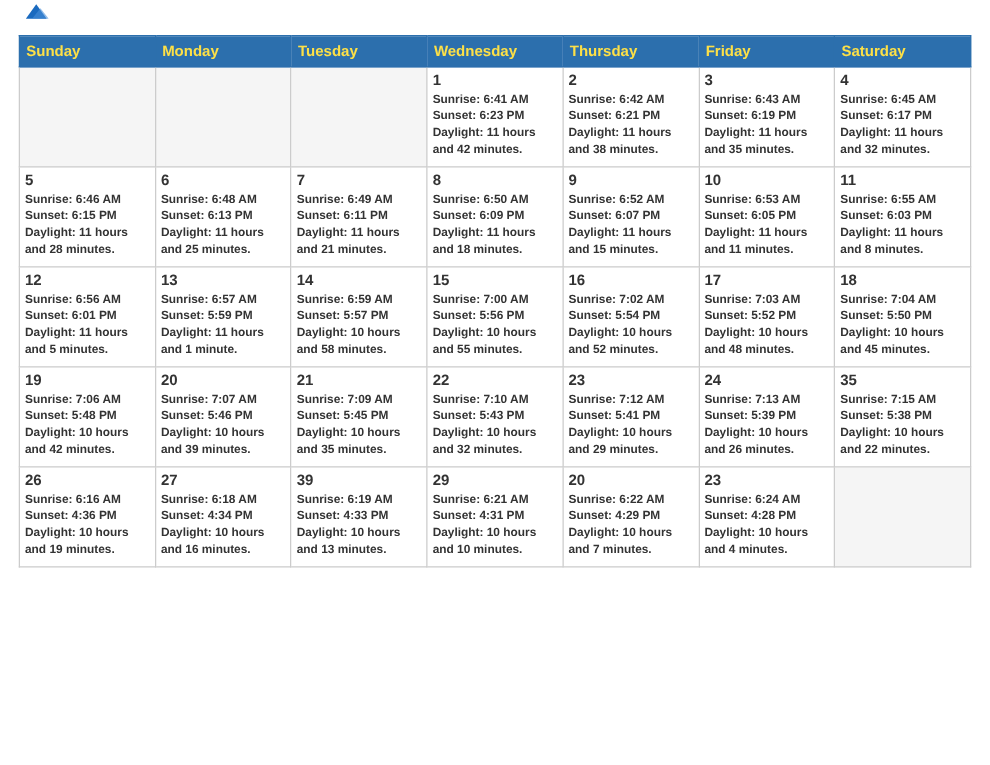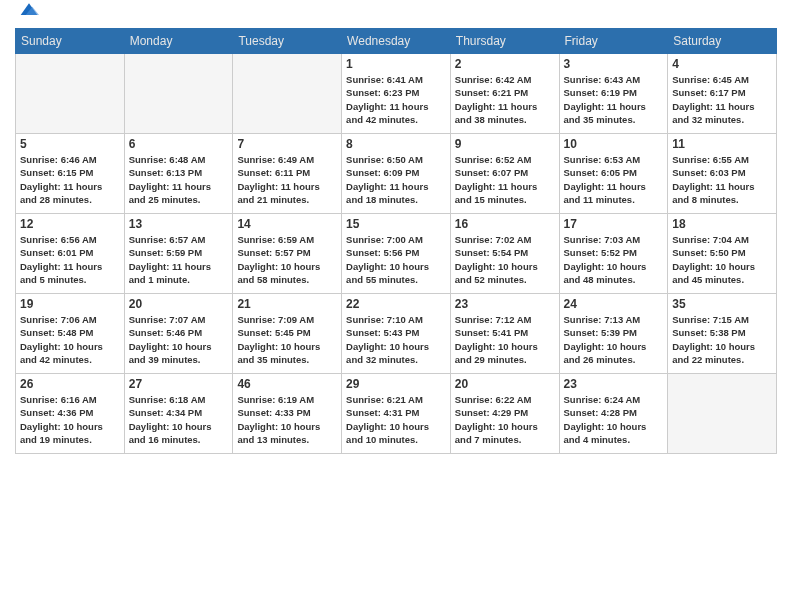--- a/index.html
+++ b/index.html
@@ -58,25 +58,25 @@
       font-size: 13px;
       color: #555;
     }
     .calendar {
       width: 100%;
       border-collapse: collapse;
       table-layout: fixed;
     }
     .calendar th {
       background-color: #2c6fad;
-      color: #e5e5e5;
+      color: #fde047;
       text-align: left;
       padding: 5px 5px;
       font-size: 12px;
-      font-weight: normal;
+      font-weight: bold;
       border: 1px solid #2c6fad;
     }
     .calendar td {
       vertical-align: top;
       border: 1px solid #ccc;
       padding: 3px 4px;
       height: 80px;
       width: 113px;
       background: #fff;
       font-size: 10px;
@@ -247,21 +247,21 @@
         <tr>
           <td>
             <div class="day-number">26</div>
             <div class="day-info">Sunrise: 6:16 AM<br>Sunset: 4:36 PM<br>Daylight: 10 hours<br>and 19 minutes.</div>
           </td>
           <td>
             <div class="day-number">27</div>
             <div class="day-info">Sunrise: 6:18 AM<br>Sunset: 4:34 PM<br>Daylight: 10 hours<br>and 16 minutes.</div>
           </td>
           <td>
-            <div class="day-number">46</div>
+            <div class="day-number">39</div>
             <div class="day-info">Sunrise: 6:19 AM<br>Sunset: 4:33 PM<br>Daylight: 10 hours<br>and 13 minutes.</div>
           </td>
           <td>
             <div class="day-number">29</div>
             <div class="day-info">Sunrise: 6:21 AM<br>Sunset: 4:31 PM<br>Daylight: 10 hours<br>and 10 minutes.</div>
           </td>
           <td>
             <div class="day-number">20</div>
             <div class="day-info">Sunrise: 6:22 AM<br>Sunset: 4:29 PM<br>Daylight: 10 hours<br>and 7 minutes.</div>
           </td>

